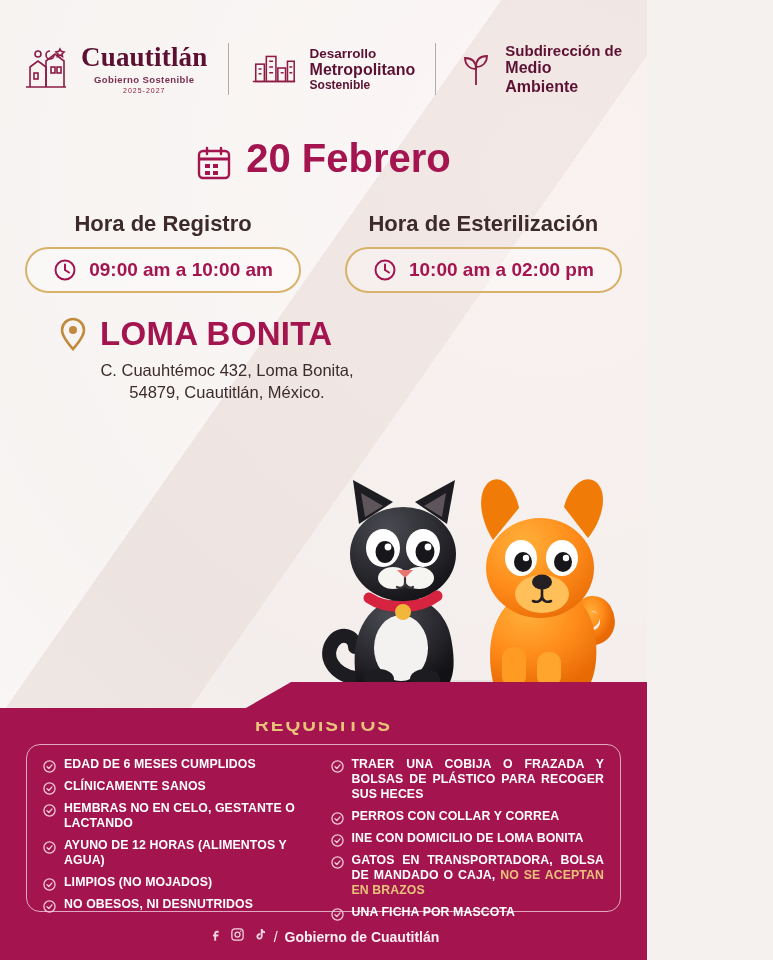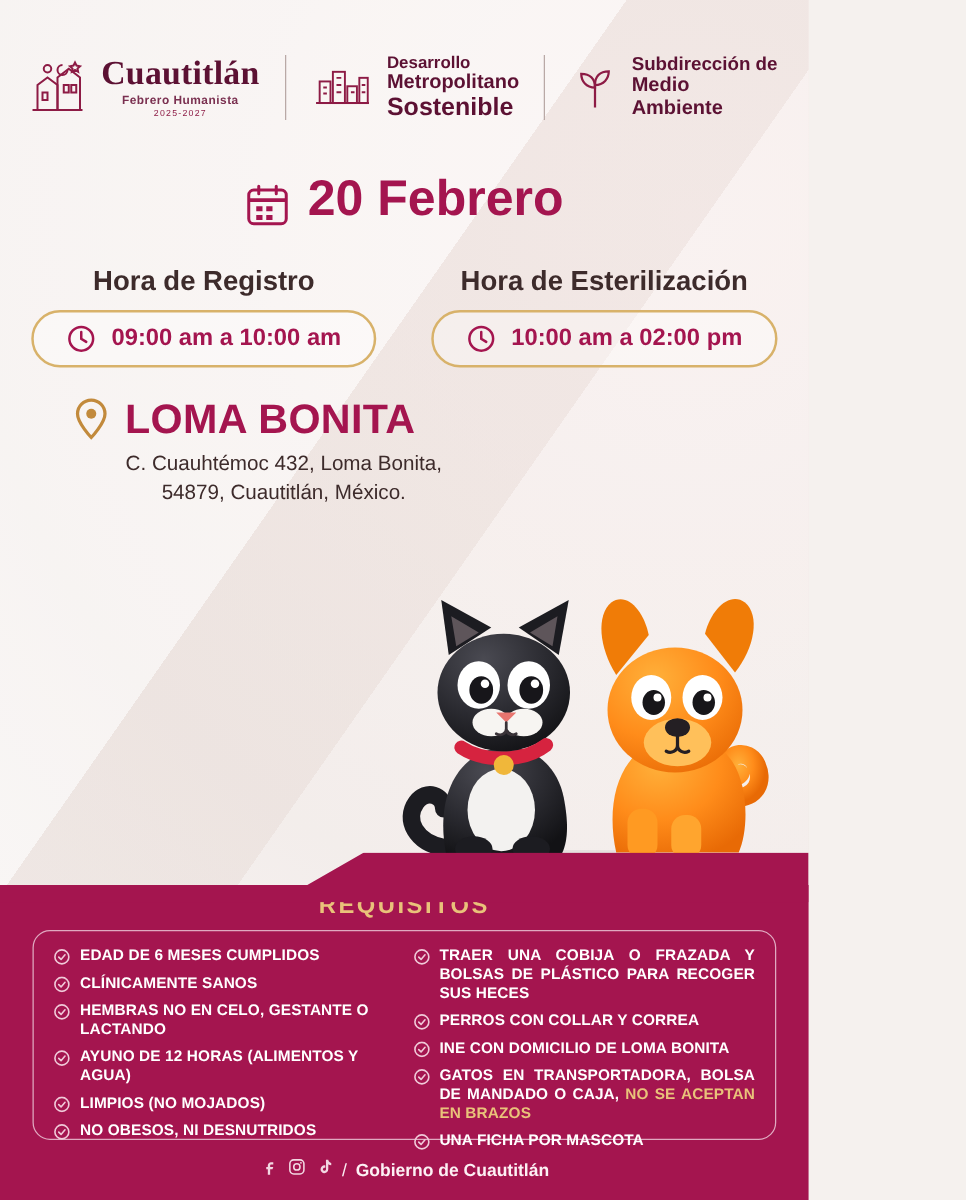--- a/index.html
+++ b/index.html
@@ -52,21 +52,21 @@
   .brand-sub {
     font-size:9.5px; color:#7a3050; letter-spacing:.4px;
     text-align:center; margin-top:3px; font-weight:700;
   }
   .brand-years {
     font-size:7px; color:#8d1b45; letter-spacing:1px; text-align:center; margin-top:2px;
   }
   .logo2-text { line-height:1.12; }
   .logo2-l1 { font-size:13.5px; font-weight:700; color:#5c1133; }
   .logo2-l2 { font-size:16px; font-weight:700; color:#5c1133; }
-  .logo2-l3 { font-size:20px; font-weight:700; color:#5c1133; }
+  .logo2-l3 { font-size:12px; font-weight:700; color:#5c1133; }
   .logo3-text { line-height:1.15; }
   .logo3-l1 { font-size:15px; font-weight:700; color:#5c1133; }
   .logo3-l2 { font-size:16px; font-weight:700; color:#5c1133; }
 
   
   .title-wrap { text-align:center; margin-top:48px; position:relative; z-index:3;}
   .title-1 {
     font-family:"Liberation Sans", sans-serif;
     font-weight:800; font-style:italic;
     font-size:44px; letter-spacing:1.5px;
@@ -201,21 +201,21 @@
           <rect x="14" y="30" width="4" height="6"></rect>
           <rect x="31" y="24" width="4" height="6"></rect>
           <rect x="37" y="24" width="4" height="6"></rect>
           <circle cx="18" cy="11" r="3"></circle>
           <path d="M30 8a4 4 0 1 0 4 4"></path>
           <path d="M40 6l1.2 2.4L44 9l-2 1.8.5 2.7L40 12l-2.5 1.5.5-2.7L36 9l2.8-.6z"></path>
         </svg>
       </span>
       <div>
         <div class="brand-main">Cuautitlán</div>
-        <div class="brand-sub">Febrero Humanista</div>
+        <div class="brand-sub">Gobierno Sostenible</div>
         <div class="brand-years">2025-2027</div>
       </div>
     </div>
 
     <div class="logo-sep"></div>
 
     <div class="logo-block">
       <span class="crest">
         <svg viewBox="0 0 52 52" width="50" height="50" fill="none" stroke="#8d1b45" stroke-width="1.6">
           <path d="M4 40h44"></path>

